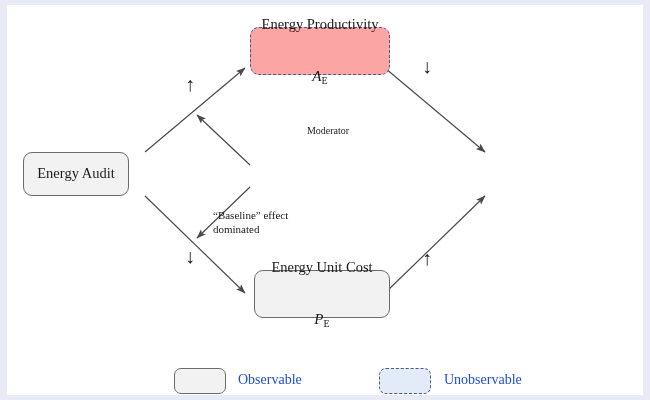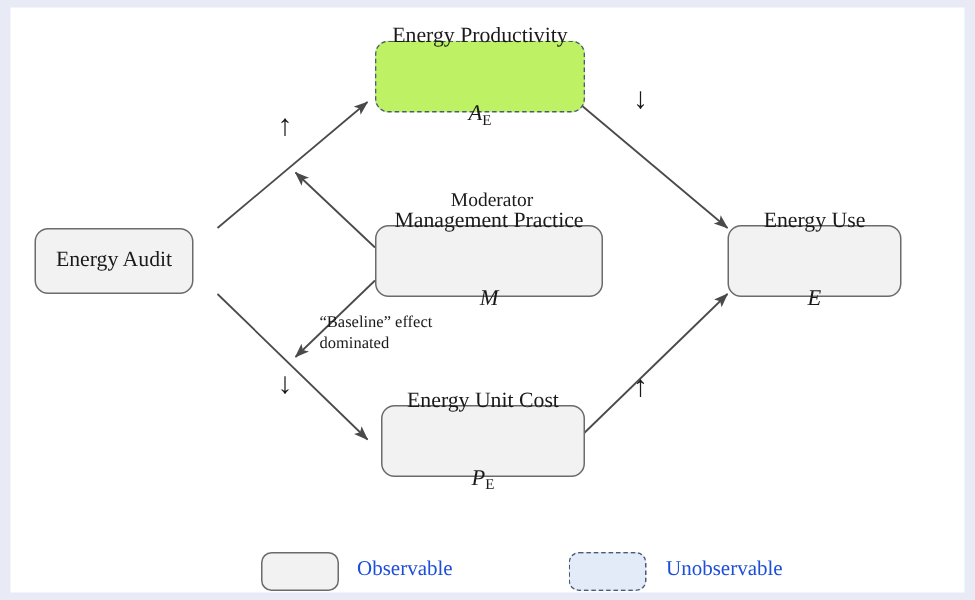--- a/index.html
+++ b/index.html
@@ -31,21 +31,21 @@
     text-align: center;
     line-height: 1.18;
     color: #1a1a1a;
   }
   .node.observable {
     background: #f2f2f2;
     border: 1.6px solid #6b6b6b;
     border-radius: 9px;
   }
   .node.unobservable {
-    background: #bef264;
+    background: #fca5a5;
     border: 1.8px dashed #4a5a7a;
     border-radius: 9px;
     font-family: Liberation Serif, serif;
   }
   .node .title {
     font-size: 14.5px;
     white-space: nowrap;
   }
   .node .sym {
     font-style: italic;
@@ -55,21 +55,21 @@
   }
   .node .sym sub {
     font-style: normal;
     font-size: 10px;
     vertical-align: baseline;
     position: relative;
     top: 3px;
   }
   .caption {
     position: absolute;
-    font-size: 13px;
+    font-size: 10px;
     color: #1a1a1a;
     text-align: center;
     white-space: nowrap;
   }
   .annot {
     position: absolute;
     font-size: 11px;
     color: #1a1a1a;
     text-align: left;
     line-height: 1.3;
@@ -146,34 +146,26 @@
 
   <div class="node observable" style="left:16px; top:147px; width:106px; height:44px;">
     <div class="title">Energy Audit</div>
   </div>
 
   <div class="node unobservable" style="left:243px; top:22px; width:140px; height:48px;">
     <div class="title">Energy Productivity</div>
     <div class="sym"><span>A</span><sub>E</sub></div>
   </div>
 
-  <div class="node observable" style="left:243px; top:145px; width:152px; height:48px;">
-    <div class="title">Management Practice</div>
-    <div class="sym"><span>M</span><sub></sub></div>
-  </div>
 
   <div class="node observable" style="left:247px; top:265px; width:136px; height:48px;text-align:center;">
     <div class="title">Energy Unit Cost</div>
     <div class="sym"><span>P</span><sub>E</sub></div>
   </div>
 
-  <div class="node observable" style="left:478px; top:145px; width:116px; height:48px;">
-    <div class="title">Energy Use</div>
-    <div class="sym"><span>E</span><sub></sub></div>
-  </div>
 
   <div class="legend-box observable" style="left:167px; top:363px;"></div>
   <div class="legend-label" style="left:231px; top:367px;">Observable</div>
 
   <div class="legend-box unobservable" style="left:372px; top:363px;"></div>
   <div class="legend-label" style="left:437px; top:367px;font-family:Liberation Serif, serif;">Unobservable</div>
 
 </div>
 
 </body></html>

